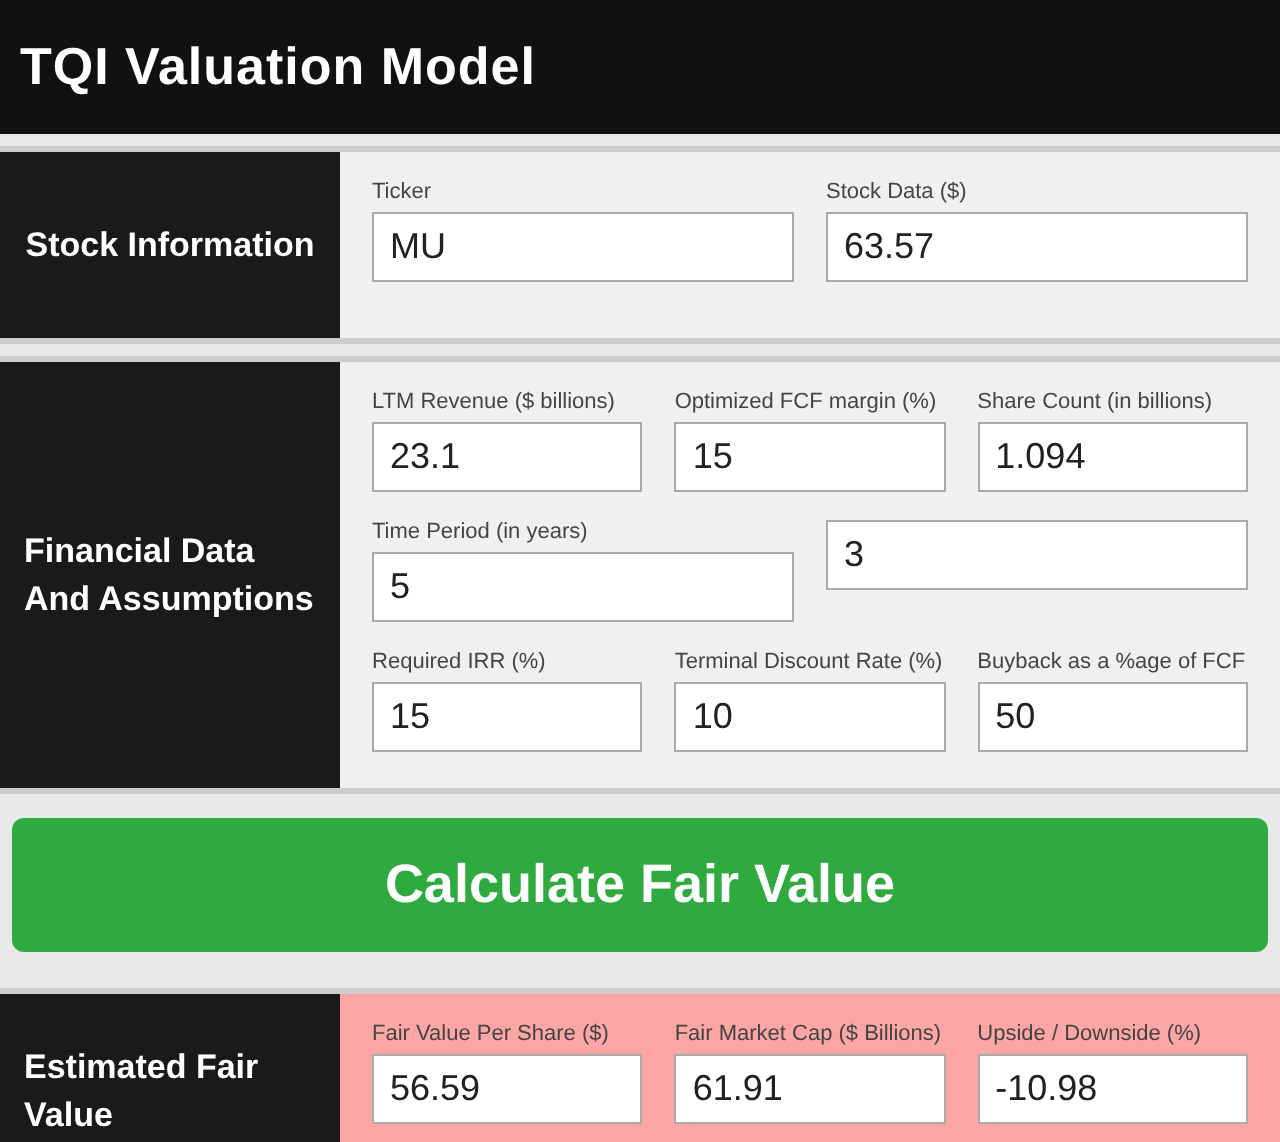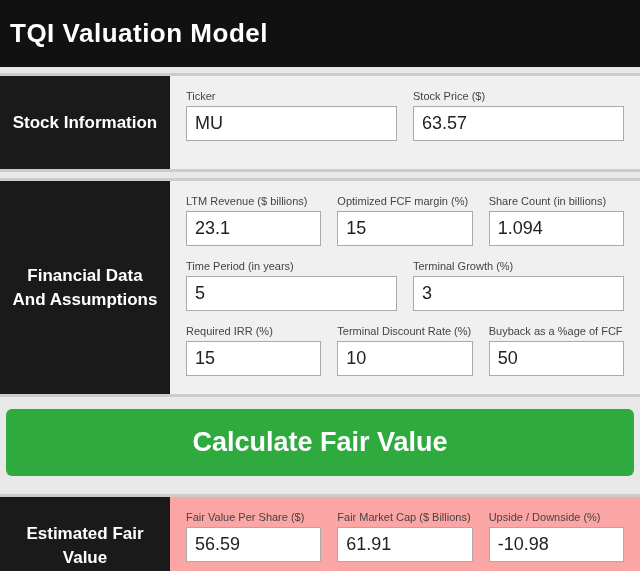--- a/index.html
+++ b/index.html
@@ -25,21 +25,20 @@
       border-bottom: 3px solid #ccc;
       border-top: 3px solid #ccc;
       margin-top: 6px;
     }
 
     .section-label {
       background: #1a1a1a;
       color: #fff;
       font-weight: bold;
       font-size: 17px;
-      text-align: center;
       display: flex;
       align-items: center;
       justify-content: center;
       min-width: 170px;
       width: 170px;
       padding: 10px 12px;
       line-height: 1.4;
     }
 
     .section-content {
@@ -112,21 +111,21 @@
 Information</div>
   <div class="section-content">
     <div class="row">
 
       <div class="field-group">
         <span class="field-label">Ticker</span>
         <input class="field-input" type="text" value="MU" style="">
       </div>
 
       <div class="field-group">
-        <span class="field-label">Stock Price ($)</span>
+        <span class="field-label">Stock Data ($)</span>
         <input class="field-input" type="text" value="63.57" style="">
       </div>
     </div>
   </div>
 </div>
 
 <div class="section" style="margin-top:6px;">
   <div class="section-label">Financial Data
 And
 Assumptions</div>
@@ -146,21 +145,20 @@
         <input class="field-input" type="text" value="1.094" style="">
       </div>
     </div>
 
     <div class="row">
       <div class="field-group">
         <span class="field-label">Time Period (in years)</span>
         <input class="field-input" type="text" value="5" style="">
       </div>
       <div class="field-group">
-        <span class="field-label">Terminal Growth (%)</span>
         <input class="field-input" type="text" value="3" style="">
       </div>
     </div>
 
     <div class="row" style="margin-bottom:4px;justify-content:flex-end;">
       <div class="field-group">
         <span class="field-label">Required IRR (%)</span>
         <input class="field-input" type="text" value="15" style="">
       </div>
       <div class="field-group">

